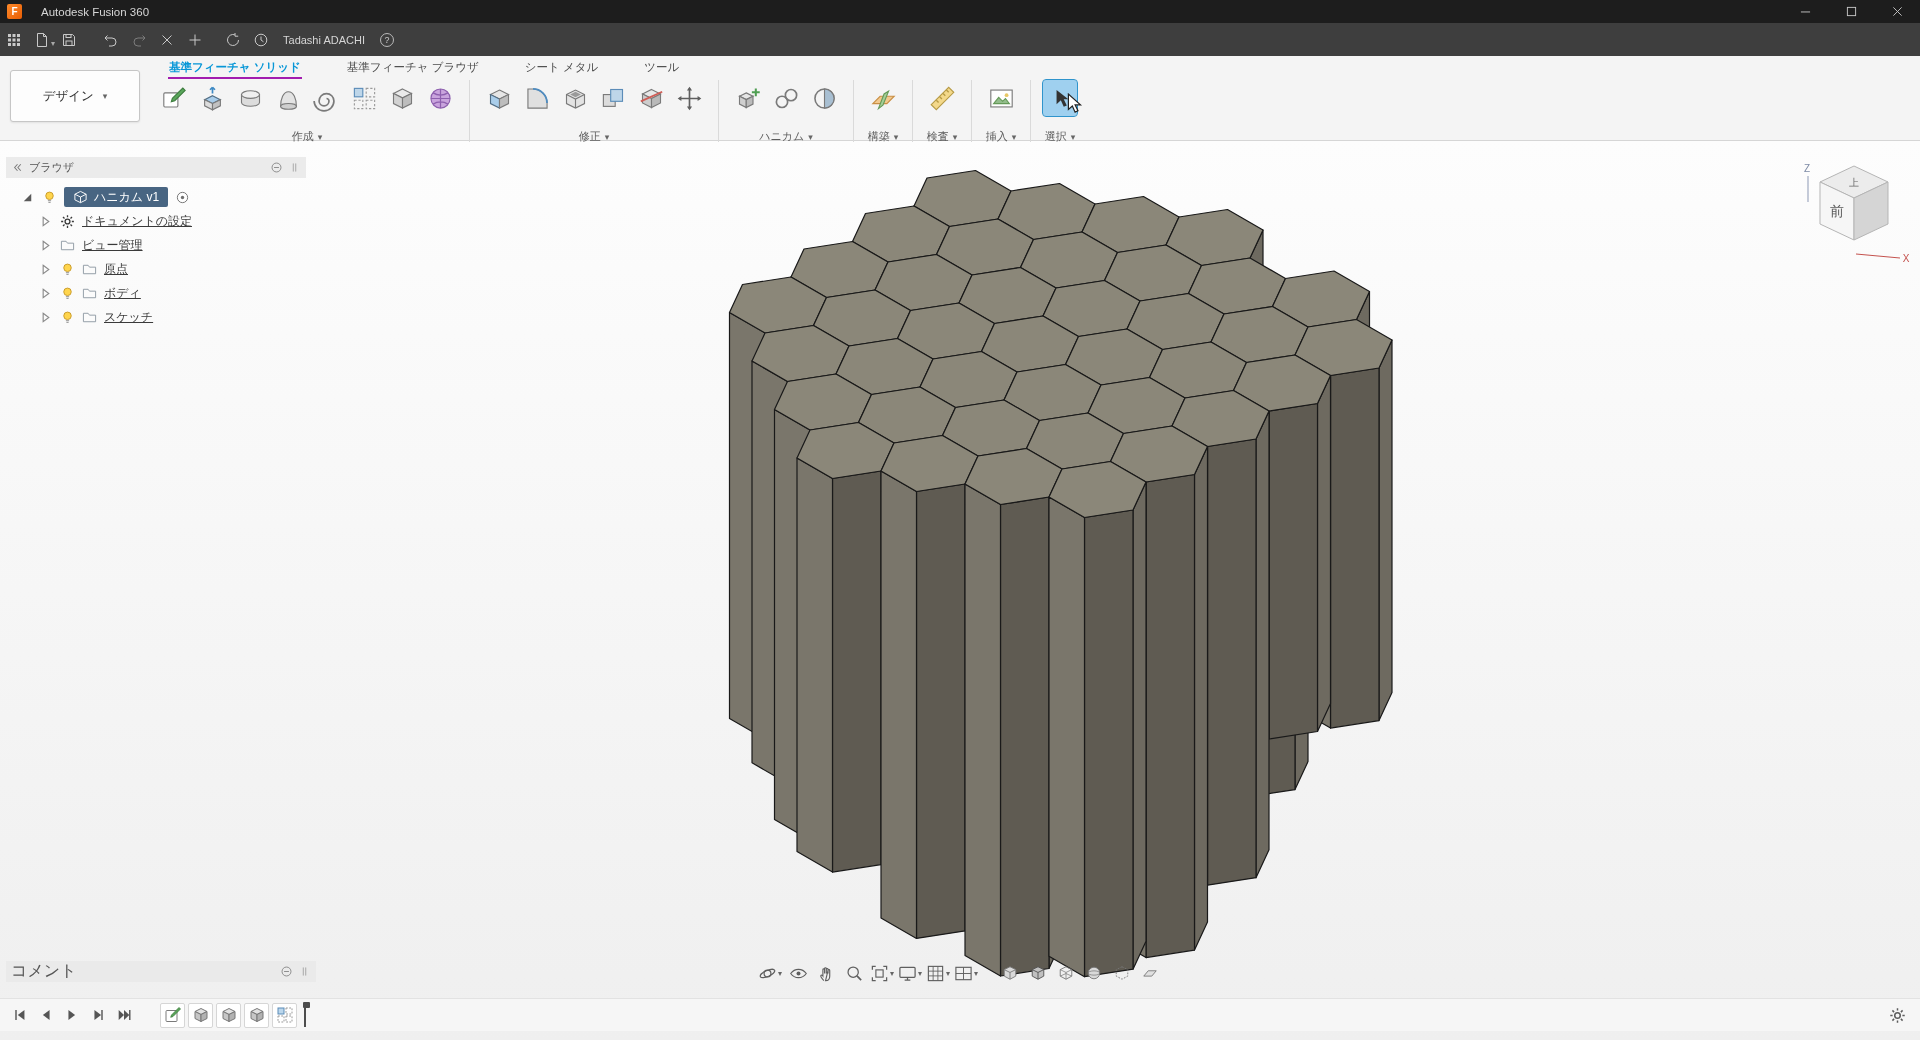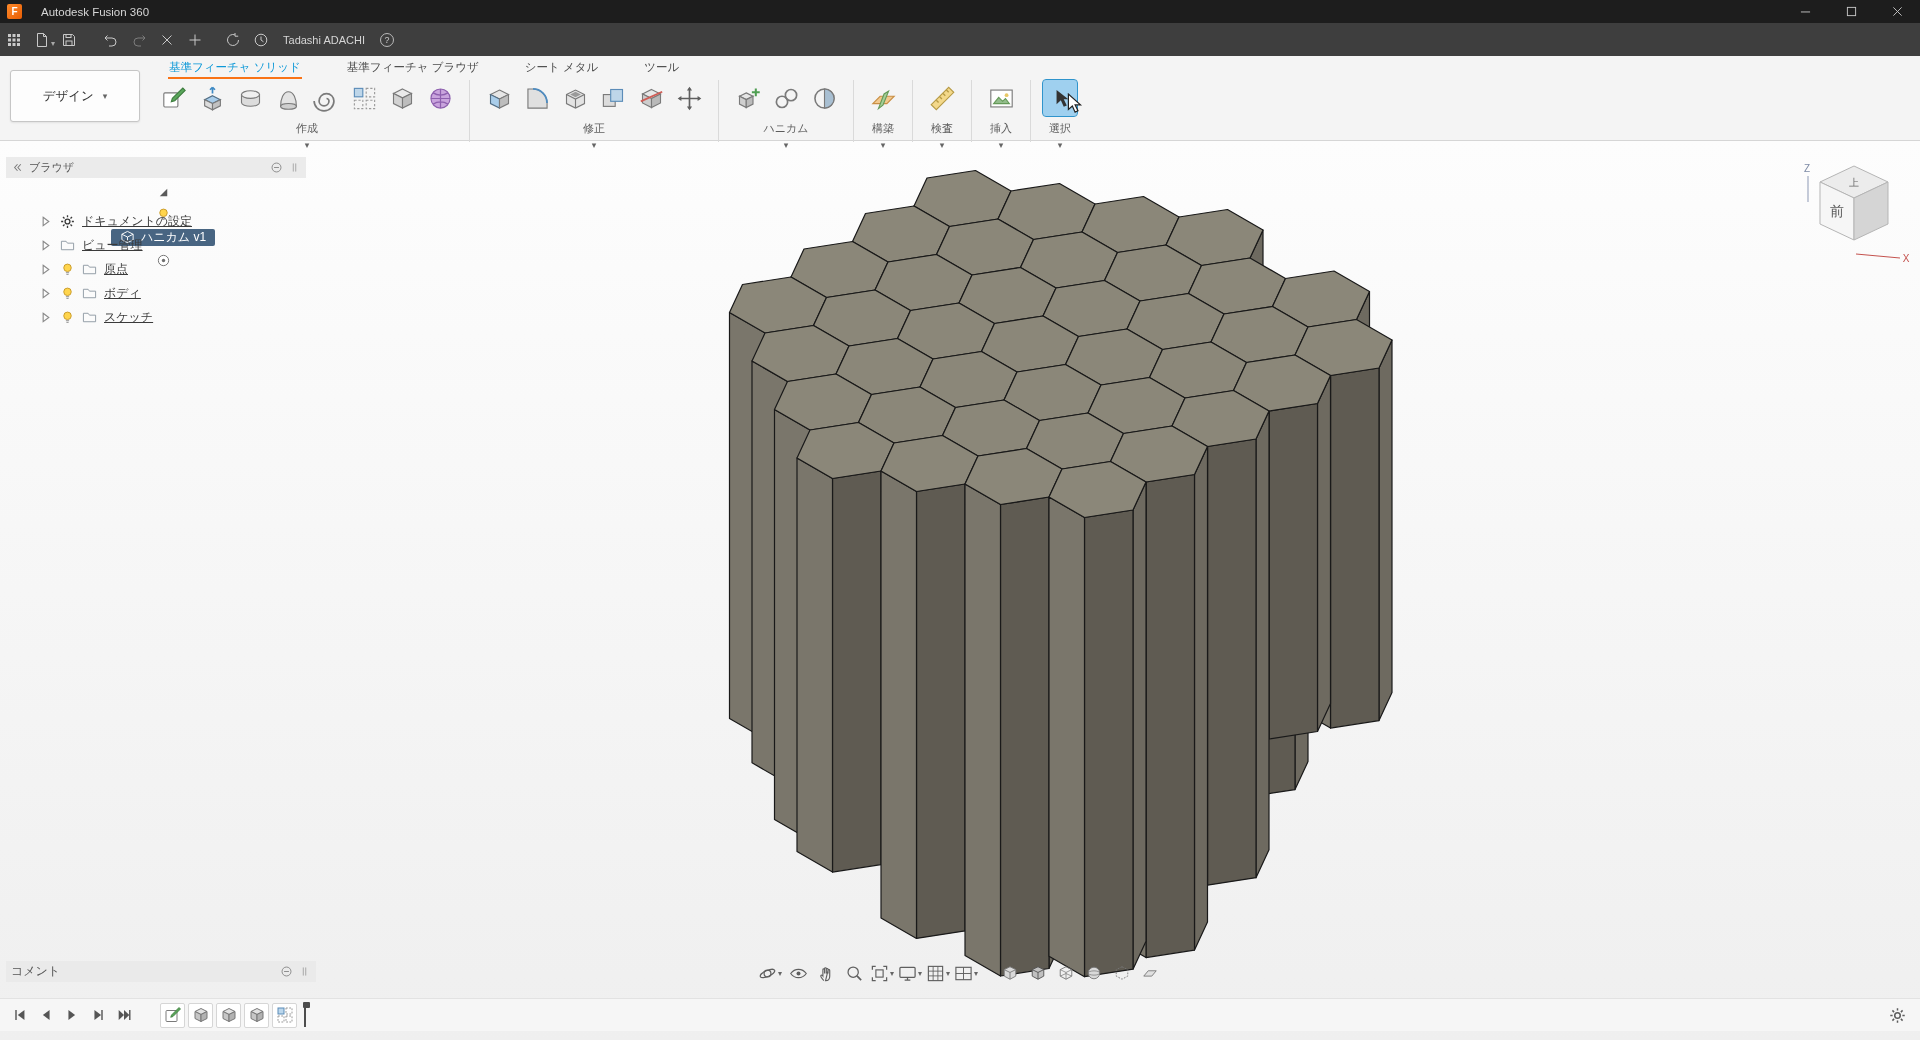--- a/index.html
+++ b/index.html
@@ -34,55 +34,55 @@
 
   
   .toolbar{position:absolute;top:56px;left:0;right:0;height:84px;background:#f4f4f4;
            border-bottom:1px solid #d6d6d6;z-index:30;}
   .design-box{position:absolute;left:10px;top:14px;width:128px;height:50px;background:#fdfdfd;
               border:1px solid #c6c6c6;border-radius:3px;box-shadow:0 1px 2px rgba(0,0,0,0.08);
               display:flex;align-items:center;justify-content:center;gap:9px;font-size:12.5px;color:#333;}
   .caret{font-size:9px;color:#666;}
   .ribbon-tabs{position:absolute;left:168px;top:2px;display:flex;gap:44px;font-size:11.5px;}
   .rtab{color:#4c4c4c;padding:2px 1px 2px;}
-  .rtab.active{color:#0696d7;border-bottom:2px solid #f97316;font-weight:normal;}
+  .rtab.active{color:#0696d7;border-bottom:2px solid #a21caf;font-weight:bold;}
   .tgroups{position:absolute;left:157px;top:23px;display:flex;align-items:flex-start;}
   .tgroup{display:flex;flex-direction:column;align-items:center;}
   .ticons{display:flex;gap:4px;height:38px;align-items:center;}
   .ticon{width:34px;height:36px;display:flex;align-items:center;justify-content:center;border-radius:3px;}
   .ticon svg{width:27px;height:27px;}
   .ticon.active{background:#9fd0ef;outline:1.5px solid #2f94cc;}
-  .tlabel{margin-top:4px;font-size:11px;color:#5c5c5c;display:flex;align-items:center;gap:4px;white-space:nowrap;flex-direction:column;}
+  .tlabel{margin-top:12px;font-size:11px;color:#5c5c5c;display:flex;align-items:center;gap:4px;white-space:nowrap;}
   .tsep{width:1px;background:#dadada;height:62px;margin:1px 12px 0;}
 
   
   .canvas{position:absolute;top:140px;left:0;width:1920px;height:900px;
           background:linear-gradient(#fdfdfd,#efefef);}
   
   .viewcube{position:absolute;left:1796px;top:158px;width:124px;height:112px;z-index:20;}
 
   
   .browser-panel{position:absolute;left:6px;top:157px;width:300px;z-index:25;}
   .bheader{height:21px;background:rgba(233,233,233,0.93);display:flex;align-items:center;
            font-size:11px;color:#555;padding:0 5px;gap:5px;}
   .bheader .spacer{flex:1;}
   .bheader svg{width:13px;height:13px;}
   .btree{padding-top:7px;}
   .brow{height:24px;display:flex;align-items:center;font-size:12px;color:#3a3a3a;gap:7px;}
   .brow .icn svg{width:15px;height:15px;}
   .brow.child{padding-left:32px;text-decoration:underline;}
-  .brow.rootrow{padding-left:14px;flex-direction:column;}
+  .brow.rootrow{padding-left:14px;}
   .root-box{background:#486582;color:#fff;border-radius:2px;height:20px;display:flex;align-items:center;
             gap:6px;padding:0 9px;font-size:12px;}
   .root-box svg{width:13px;height:13px;}
 
   
   .comment-bar{position:absolute;left:6px;top:961px;width:300px;height:21px;z-index:25;
                background:rgba(233,233,233,0.93);display:flex;align-items:center;
-               font-size:12px;color:#555;padding:0 5px;gap:5px;}
+               font-size:16px;color:#555;padding:0 5px;gap:5px;}
   .comment-bar .spacer{flex:1;}
   .comment-bar svg{width:13px;height:13px;}
 
   
   .navbar{position:absolute;top:960px;left:50%;transform:translateX(-50%);z-index:25;
           display:flex;align-items:center;gap:2px;}
   .nbtn{height:26px;min-width:26px;display:flex;align-items:center;justify-content:center;border-radius:3px;}
   .nbtn svg{width:19px;height:19px;}
   .nbtn.small svg{width:16px;height:16px;}
   .nbtn .caret{font-size:8px;margin-left:1px;}

